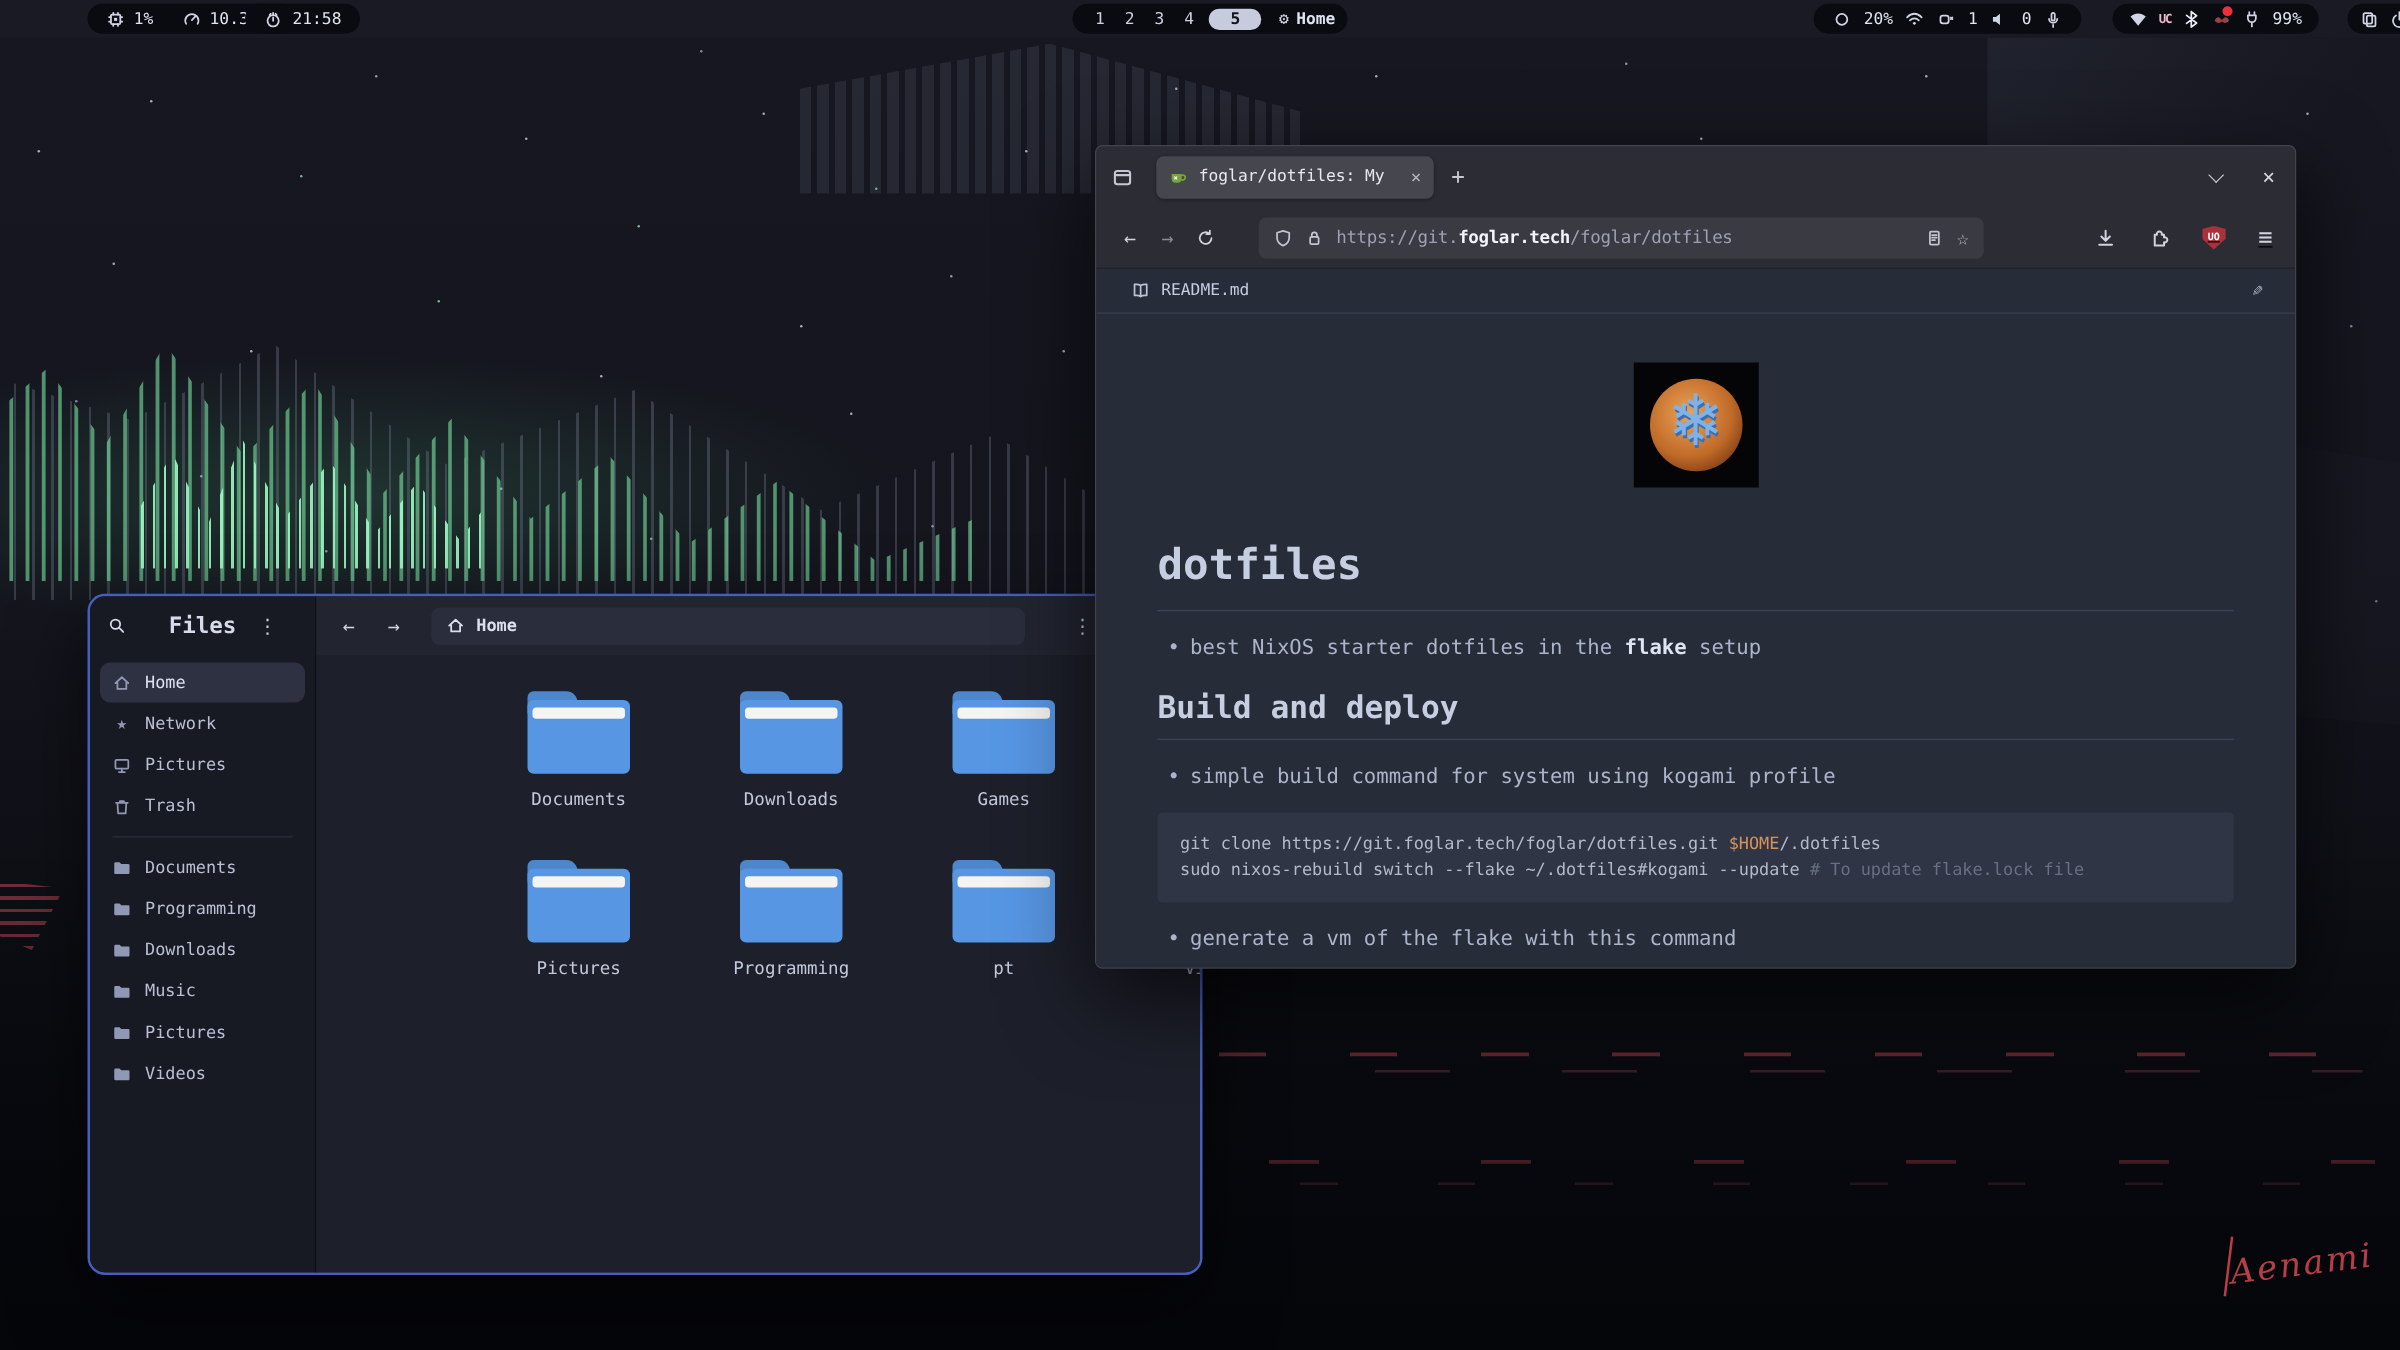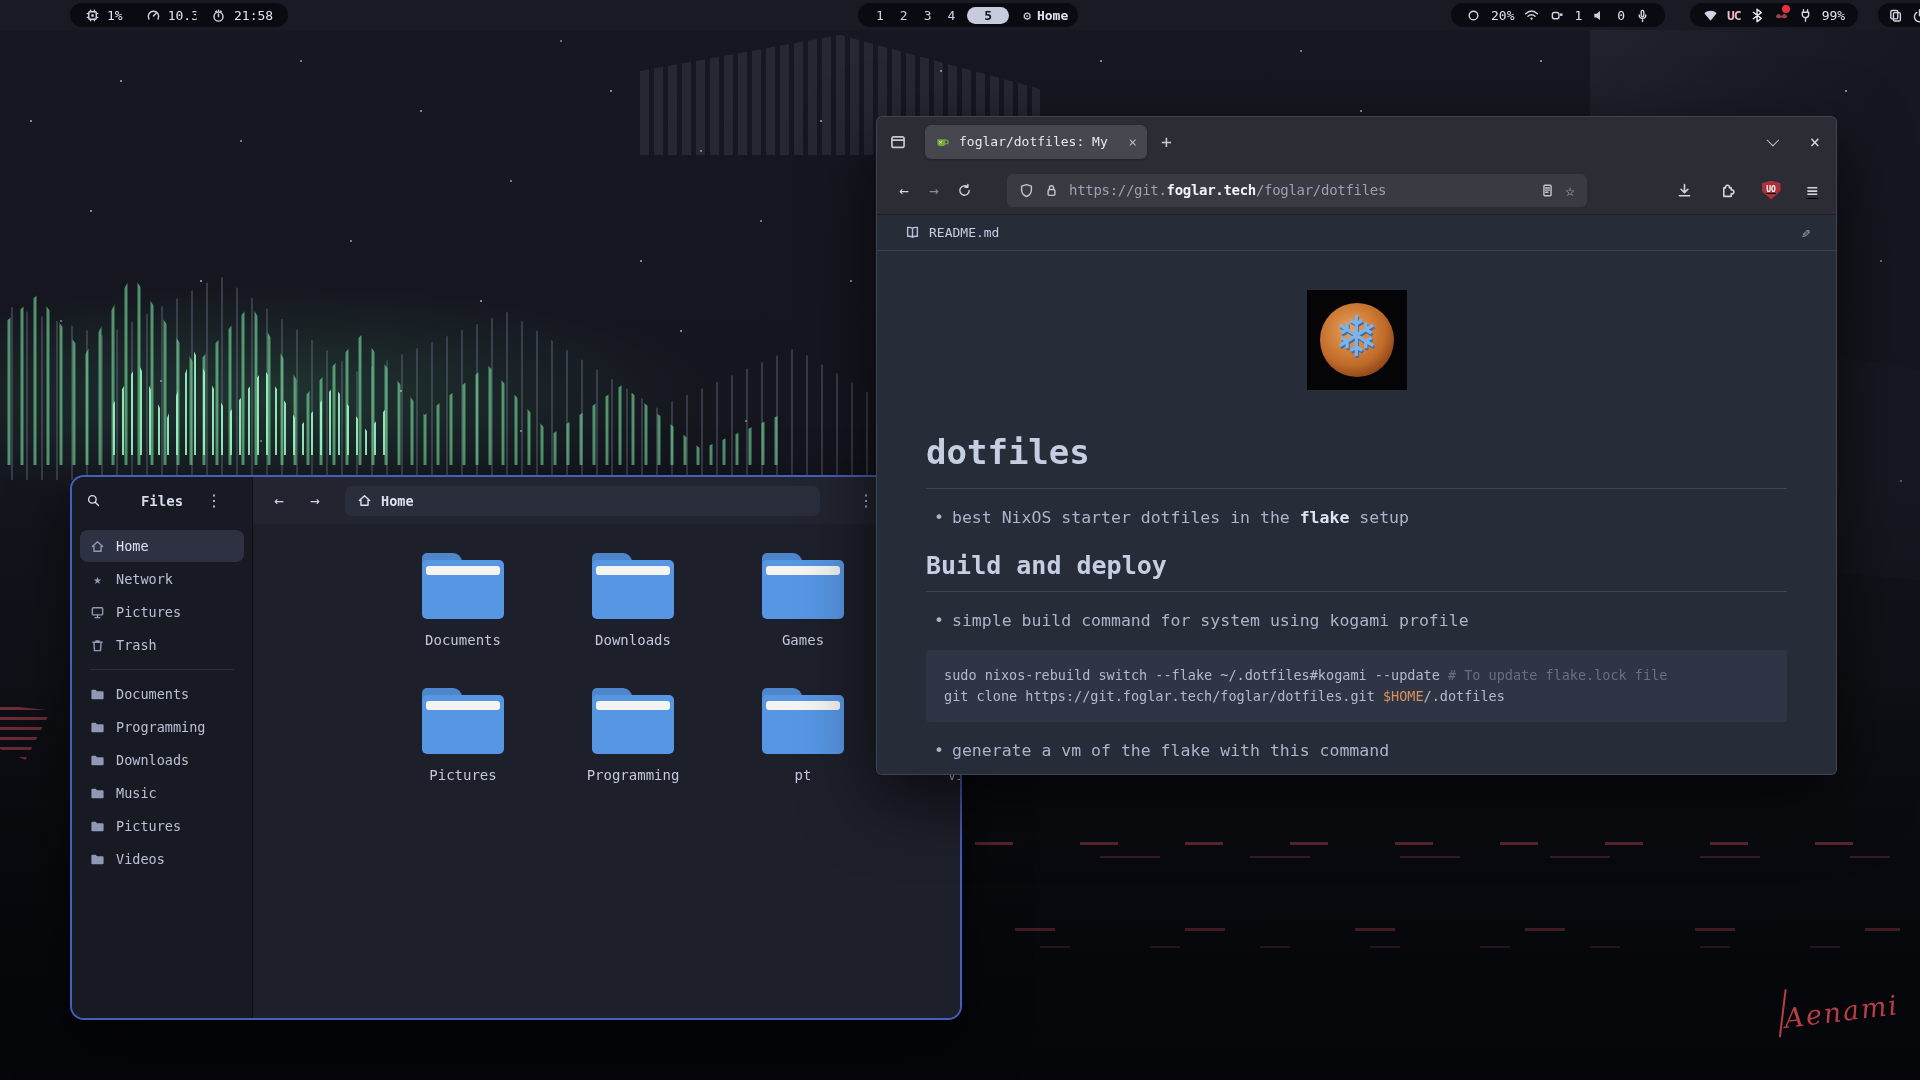--- a/index.html
+++ b/index.html
@@ -35,30 +35,30 @@
   .signature::before { content:""; position:absolute; left:-2px; top:-14px; width:2px; height:48px; background:#c9454f; transform:rotate(14deg); }
 
   
   #topbar { position:absolute; left:0; top:0; width:1920px; height:30px; background:#191a24; z-index:40; }
   .pill { position:absolute; top:3px; height:24px; background:#0a0b10; border-radius:13px; display:flex; align-items:center; color:#dfe4f2; font-size:13px; }
   .pill .i { display:inline-flex; }
   .sep-gap { width:9px; }
   .ws-num { padding:0 8px; color:#ccd2e4; cursor:default; }
   .ws-active { background:#c6cbdd; color:#13141b; border-radius:12px; padding:1px 17px; margin:0 4px; font-weight:bold; }
   .gear-glyph { font-size:13px; margin:0 6px 0 10px; color:#cfd5e6; }
-  .uc-badge { color:#efb9ca; font-size:13px; font-weight:bold; letter-spacing:-1px; }
+  .uc-badge { color:#efb9ca; font-size:10px; font-weight:bold; letter-spacing:-1px; }
 
   svg.i { width:15px; height:15px; stroke:#cfd5e6; fill:none; stroke-width:1.5; stroke-linecap:round; stroke-linejoin:round; }
   svg.i.fill { fill:#cfd5e6; stroke:none; }
 
   
   #files-window { position:absolute; left:70px; top:475px; width:892px; height:545px; border-radius:14px; border:2px solid rgba(77,106,214,.85); background:#1d1f2a; box-shadow:0 24px 60px rgba(0,0,0,.55); z-index:10; display:flex; overflow:hidden; }
   #files-sidebar { width:181px; background:#181a23; border-right:1px solid #0e0f15; flex:none; display:flex; flex-direction:column; }
   .fs-header { height:47px; display:flex; align-items:center; padding:0 14px; position:relative; flex:none; }
-  .fs-title { position:absolute; left:0; right:0; text-align:center; font-weight:bold; font-size:14px; color:#d6dbec; }
+  .fs-title { position:absolute; left:0; right:0; text-align:center; font-weight:bold; font-size:18px; color:#d6dbec; }
   .fs-search { z-index:1; }
   .fs-kebab { position:absolute; right:30px; font-size:16px; color:#c6ccde; z-index:1; }
   .fs-items { padding:6px 8px; }
   .fs-item { display:flex; align-items:center; gap:11px; padding:8px 10px; border-radius:8px; color:#b9c0d6; font-size:13.5px; margin-bottom:1px; }
   .fs-item svg.i { width:15px; height:15px; stroke:#8f98b5; }
   .fs-item svg.i.fill { fill:#8f98b5; stroke:none; }
   .fs-item.active { background:#2d3142; color:#dde2f0; }
   .fs-item .star-glyph { color:#8f98b5; font-size:14px; width:15px; text-align:center; }
   .fs-sep { height:1px; background:#2b2e3b; margin:8px 10px; }
 
@@ -476,21 +476,21 @@
       <div class="md-hr"></div>
 
       <div class="md-li"><span>best NixOS starter dotfiles in the </span><b>flake</b><span> setup</span></div>
 
       <div class="md-h2">Build and deploy</div>
       <div class="md-hr tight"></div>
 
       <div class="md-li">simple build command for system using kogami profile</div>
 
       <div class="md-code">
+        <div><span>git clone https://git.foglar.tech/foglar/dotfiles.git </span><span class="tok-var">$HOME</span><span>/.dotfiles</span></div>
         <div><span>sudo nixos-rebuild switch --flake ~/.dotfiles#kogami --update </span><span class="tok-comment"># To update flake.lock file</span></div>
-        <div><span>git clone https://git.foglar.tech/foglar/dotfiles.git </span><span class="tok-var">$HOME</span><span>/.dotfiles</span></div>
       </div>
 
       <div class="md-li">generate a vm of the flake with this command</div>
 
     </div>
   </div>
 </div>
 
 </body></html>

